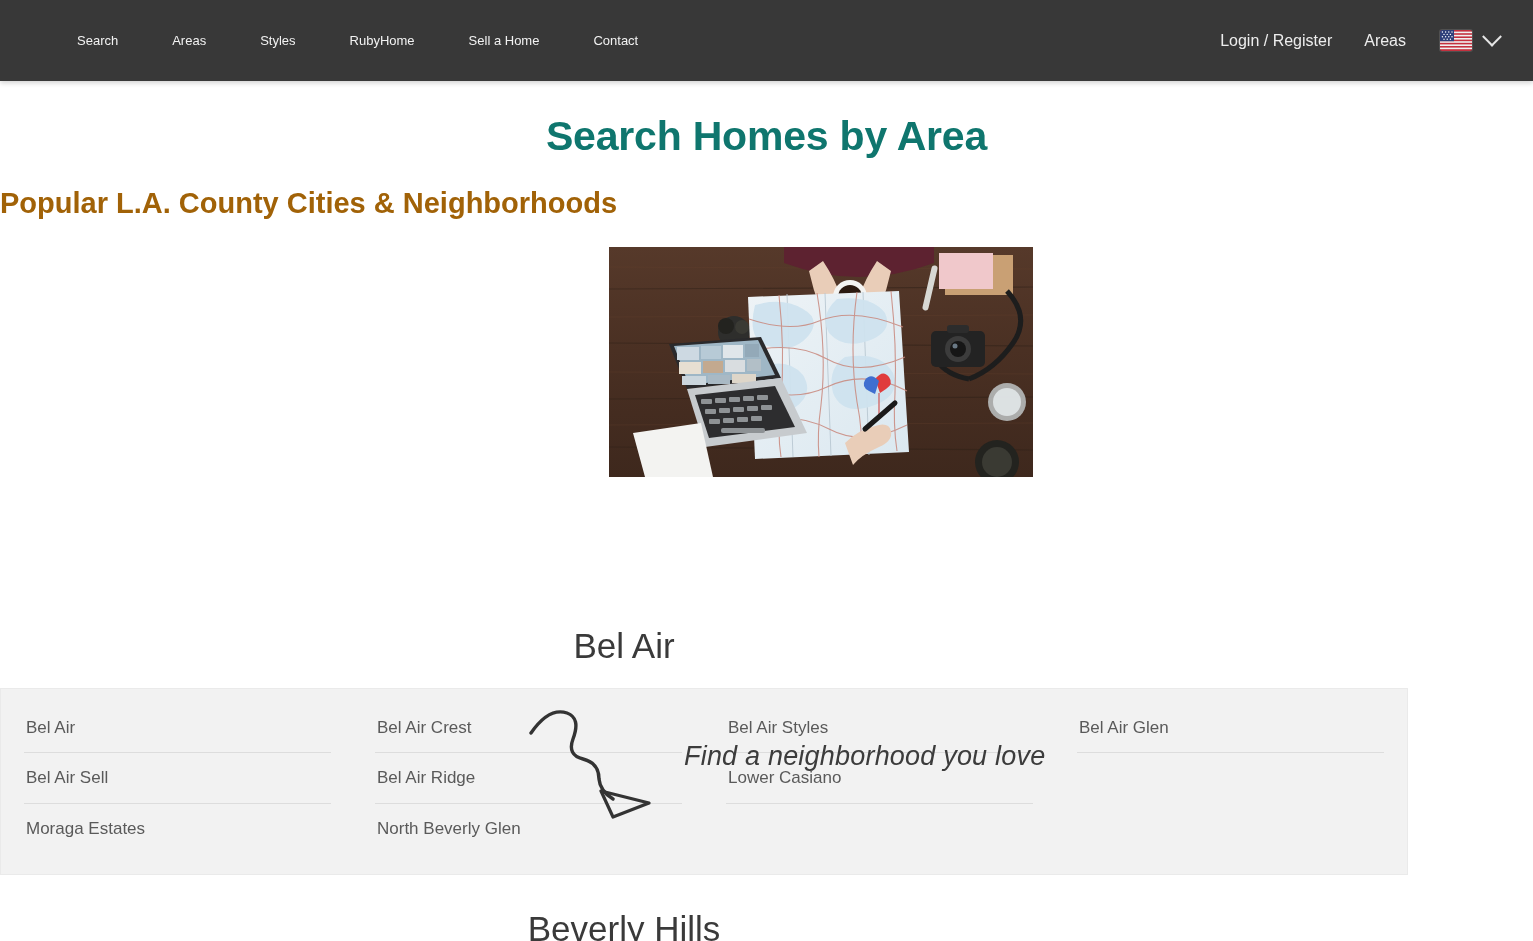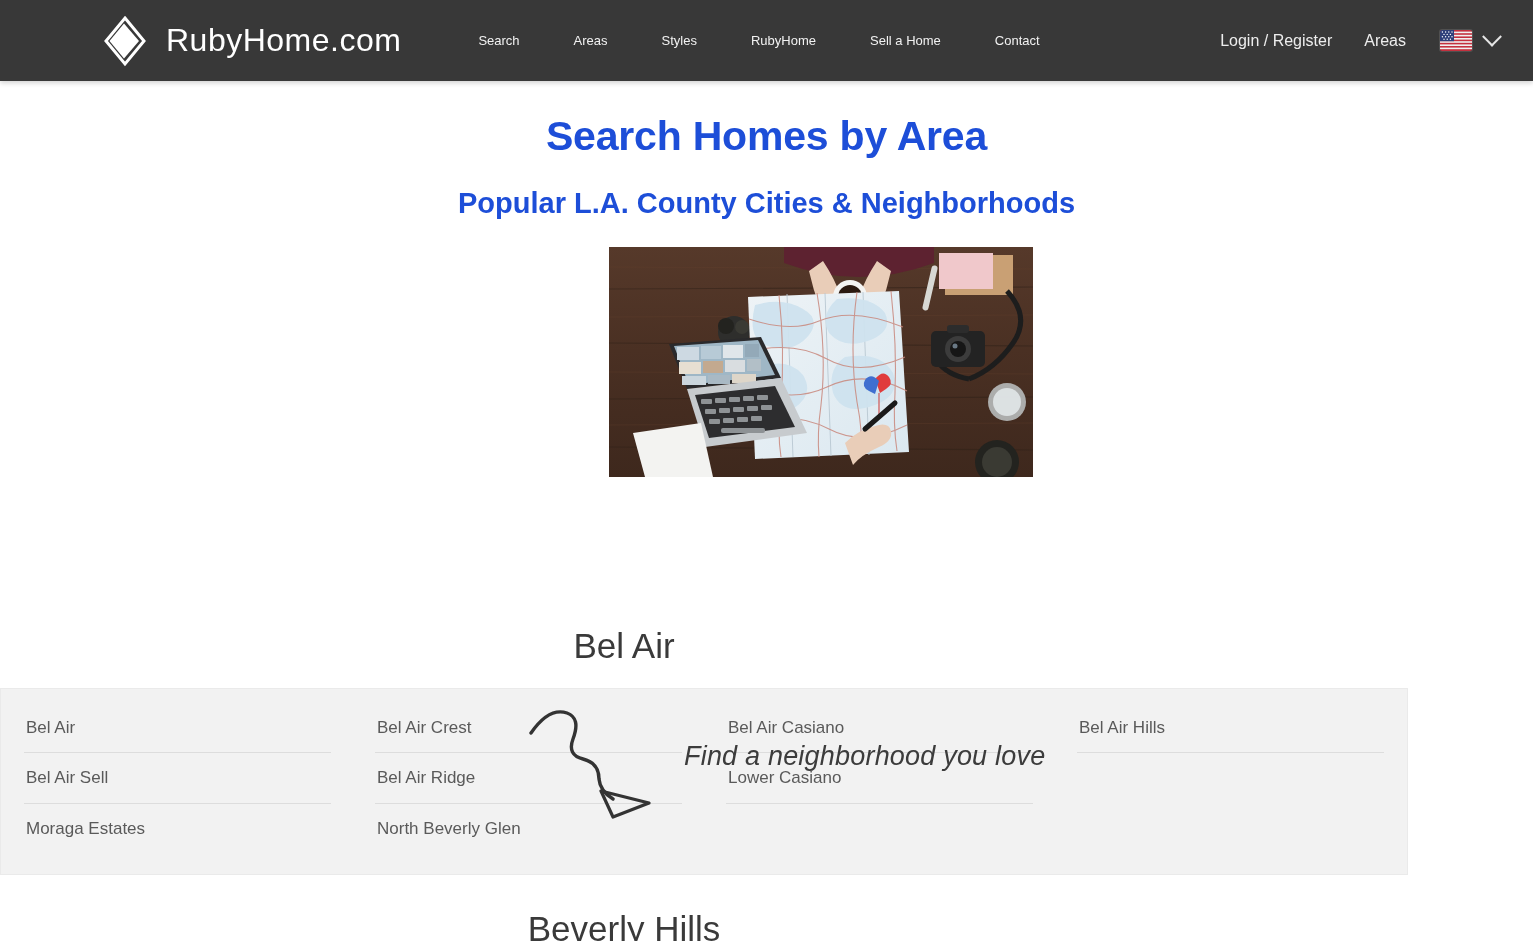--- a/index.html
+++ b/index.html
@@ -97,29 +97,29 @@
 
   
   .page {
     width: 1533px;
     padding-top: 16px;
   }
   .page-title {
     text-align: center;
     font-size: 41px;
     font-weight: bold;
-    color: #1d4ed8;
+    color: #0f766e;
     margin: 16px 0 0 0;
     letter-spacing: -0.2px;
   }
   .page-subtitle {
-    text-align: center;
+    text-align: left;
     font-size: 29px;
     font-weight: bold;
-    color: #1d4ed8;
+    color: #a16207;
     margin: 27px 0 0 0;
   }
 
   
   .hero {
     position: relative;
     width: 1533px;
     height: 345px;
     margin-top: 27px;
   }
@@ -178,29 +178,20 @@
     overflow: hidden;
     text-overflow: ellipsis;
   }
   .area-item.no-rule { border-bottom: 1px solid transparent; }
 </style>
 </head>
 <body>
 
 <header class="site-header">
 
-  <a class="brand" href="#">
-    <span class="brand-mark">
-      <svg width="54" height="54" viewBox="0 0 54 54" aria-hidden="true">
-        <polygon points="27,4 46,27 27,50 8,27" fill="none" stroke="#ffffff" stroke-width="3"></polygon>
-        <polygon points="26,9.5 41,27 26,44.5 11.5,27" fill="#ffffff"></polygon>
-      </svg>
-    </span>
-    <span class="brand-text">RubyHome.com</span>
-  </a>
 
   <nav class="main-nav">
     <a href="#">Search</a>
     <a href="#">Areas</a>
     <a href="#">Styles</a>
     <a href="#">RubyHome</a>
     <a href="#">Sell a Home</a>
     <a href="#">Contact</a>
   </nav>
 
@@ -401,25 +392,25 @@
         <a class="area-item" href="#">Bel Air</a>
         <a class="area-item" href="#">Bel Air Sell</a>
         <a class="area-item no-rule" href="#">Moraga Estates</a>
       </div>
       <div class="area-col">
         <a class="area-item" href="#">Bel Air Crest</a>
         <a class="area-item" href="#">Bel Air Ridge</a>
         <a class="area-item no-rule" href="#">North Beverly Glen</a>
       </div>
       <div class="area-col">
-        <a class="area-item" href="#">Bel Air Casiano</a>
+        <a class="area-item" href="#">Bel Air Styles</a>
         <a class="area-item" href="#">Lower Casiano</a>
       </div>
       <div class="area-col">
-        <a class="area-item" href="#">Bel Air Hills</a>
+        <a class="area-item" href="#">Bel Air Glen</a>
       </div>
     </div>
   </section>
 
   <section class="area-section">
     <h3 class="area-heading">Beverly Hills</h3>
 
   </section>
 
 </main>

